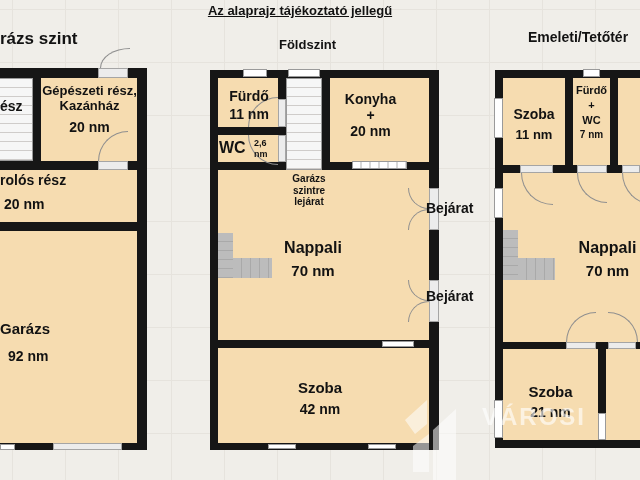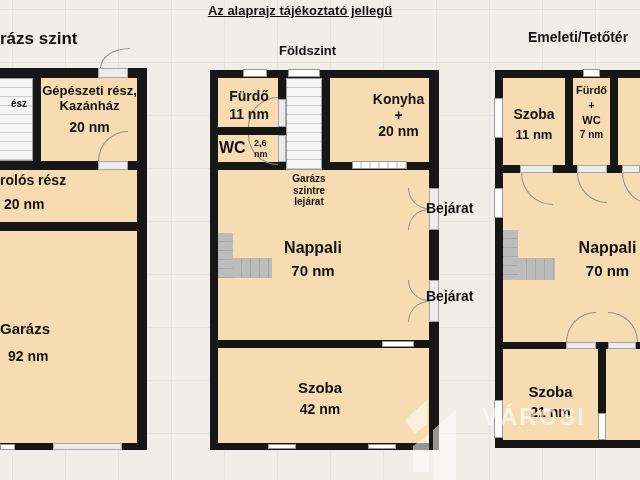--- a/index.html
+++ b/index.html
@@ -32,21 +32,21 @@
   .wm-brand{position:absolute;font-weight:700;color:rgba(255,255,255,0.62);letter-spacing:2px;text-align:center;}
   .wm-sub{position:absolute;color:rgba(255,255,255,0.5);letter-spacing:5px;text-align:center;font-weight:400;white-space:nowrap;}
 </style>
 </head>
 <body>
 
 <div id="canvas">
 
   <div class="lbl title c" style="left:140px;top:4px;width:320px;font-size:13px;">Az alaprajz tájékoztató jellegű</div>
   <div class="lbl" style="left:0px;top:29px;font-size:17px;">rázs szint</div>
-  <div class="lbl c" style="left:240px;top:44px;width:135px;font-size:13px;">Földszint</div>
+  <div class="lbl c" style="left:240px;top:38px;width:135px;font-size:13px;">Földszint</div>
   <div class="lbl" style="left:528px;top:29px;font-size:14px;">Emeleti/Tetőtér</div>
 
   <div class="stairs" style="left:-10px;top:78px;width:43px;height:83px;"></div>
   <div class="room" style="left:41px;top:78px;width:96px;height:83px;"></div>
   <div class="room" style="left:-10px;top:170px;width:147px;height:52px;"></div>
   <div class="room" style="left:-10px;top:231px;width:147px;height:212px;"></div>
 
   <div class="wall" style="left:-10px;top:68px;width:157px;height:10px;"></div>
   <div class="wall" style="left:137px;top:68px;width:10px;height:382px;"></div>
   <div class="wall" style="left:-10px;top:161px;width:157px;height:9px;"></div>
@@ -54,21 +54,21 @@
   <div class="wall" style="left:33px;top:78px;width:8px;height:83px;"></div>
   <div class="wall" style="left:-10px;top:443px;width:157px;height:7px;"></div>
 
   <div class="gap" style="left:98px;top:68px;width:30px;height:10px;"></div>
   <div class="arc tl" style="left:100px;top:48px;width:30px;height:20px;"></div>
   <div class="gap" style="left:98px;top:161px;width:30px;height:9px;"></div>
   <div class="arc tl" style="left:98px;top:131px;width:30px;height:30px;"></div>
   <div class="win" style="left:0px;top:444px;width:15px;height:6px;"></div>
   <div class="gap" style="left:53px;top:443px;width:69px;height:7px;"></div>
 
-  <div class="lbl" style="left:0px;top:98px;font-size:10px;margin-left:11px;">ész</div>
+  <div class="lbl" style="left:0px;top:98px;font-size:14px;">ész</div>
   <div class="lbl c" style="left:42px;top:84px;width:95px;font-size:13px;">
     <div class="wrap">Gépészeti rész, Kazánház</div>
     <div class="area" style="font-size:14px;margin-top:5px;">20 nm</div>
   </div>
   <div class="lbl" style="left:0px;top:172px;font-size:14px;">rolós rész</div>
   <div class="lbl" style="left:4px;top:196px;font-size:14px;">20 nm</div>
   <div class="lbl" style="left:0px;top:320px;font-size:15px;">Garázs</div>
   <div class="lbl" style="left:8px;top:348px;font-size:14px;">92 nm</div>
 
   <div class="room" style="left:210px;top:70px;width:229px;height:380px;"></div>
@@ -107,21 +107,21 @@
   <div class="gst v" style="left:218px;top:233px;width:15px;height:45px;"></div>
   <div class="gst h" style="left:233px;top:258px;width:39px;height:20px;"></div>
 
   <div class="lbl c" style="left:218px;top:88px;width:62px;font-size:14px;">
     <div>Fürdő</div>
     <div class="area" style="margin-top:2px;">11 nm</div>
   </div>
   <div class="lbl" style="left:219px;top:139px;font-size:16px;">WC</div>
   <div class="lbl" style="left:254px;top:138px;font-size:9px;">2,6</div>
   <div class="lbl" style="left:254px;top:149px;font-size:9px;">nm</div>
-  <div class="lbl c" style="left:330px;top:91px;width:81px;font-size:14px;padding-left:28px;">
+  <div class="lbl c" style="left:330px;top:91px;width:81px;font-size:14px;">
     <div>Konyha</div>
     <div>+</div>
     <div class="area">20 nm</div>
   </div>
   <div class="lbl c" style="left:284px;top:173px;width:50px;font-size:10px;">
     <div class="wrap">Garázs szintre lejárat</div>
   </div>
   <div class="lbl c" style="left:248px;top:239px;width:130px;font-size:16px;">
     <div>Nappali</div>
     <div class="area" style="font-size:15px;margin-top:5px;">70 nm</div>

